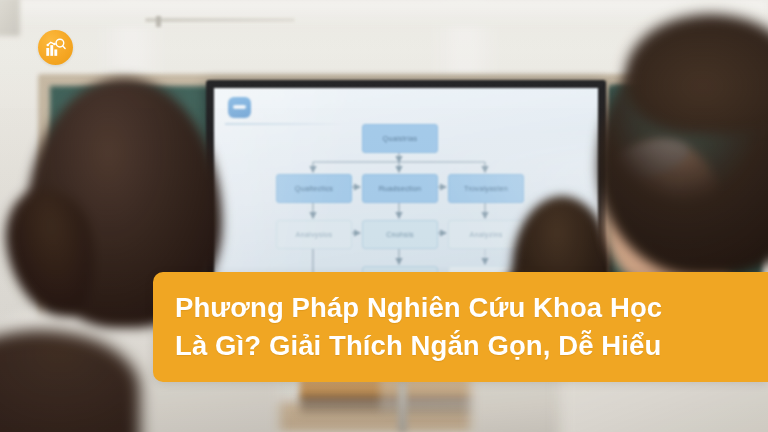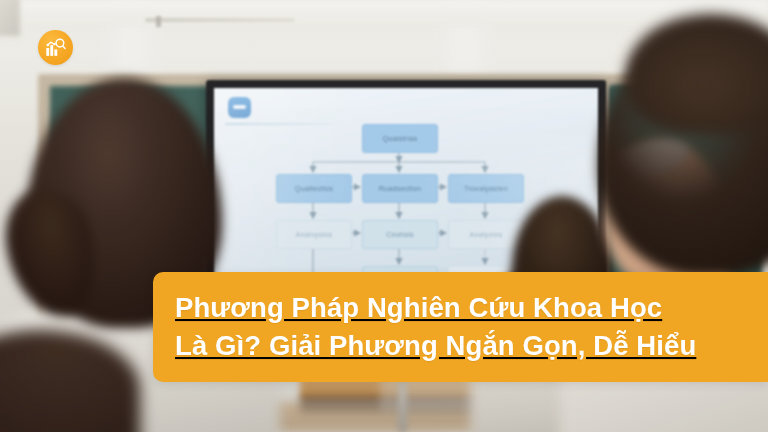--- a/index.html
+++ b/index.html
@@ -275,21 +275,21 @@
     box-shadow:0 1px 3px rgba(0,0,0,.10);
   }
 
   
   .banner{
     position:absolute;left:153px;top:272px;width:615px;height:110px;
     background:#f0a623;
     border-radius:10px 0 0 10px;
     box-shadow:0 2px 10px rgba(0,0,0,.10);
     display:flex;flex-direction:column;justify-content:center;
-    padding-left:22px;box-sizing:border-box;text-decoration:underline;
+    padding-left:22px;box-sizing:border-box;
   }
   .banner .line{
     color:#ffffff;
     font-size:27.5px;
     font-weight:bold;
     line-height:1.37;
     letter-spacing:.1px;
     white-space:nowrap;
     text-shadow:0 1px 1px rgba(150,95,0,.18);
   }
@@ -414,16 +414,16 @@
         <path d="M19.6 10.4 L22 13"></path>
         <path d="M3.9 9.4 L7 6.6 L11 8.4"></path>
         <circle cx="3.9" cy="9.4" r="1.3" fill="#ffffff" stroke="none"></circle>
         <circle cx="11" cy="8.4" r="1.3" fill="#ffffff" stroke="none"></circle>
       </g>
     </svg>
   </div>
 
   <div class="banner">
     <div class="line">Phương Pháp Nghiên Cứu Khoa Học</div>
-    <div class="line">Là Gì? Giải Phương Ngắn Gọn, Dễ Hiểu</div>
+    <div class="line">Là Gì? Giải Thích Ngắn Gọn, Dễ Hiểu</div>
   </div>
 
 </div>
 
 </body></html>

